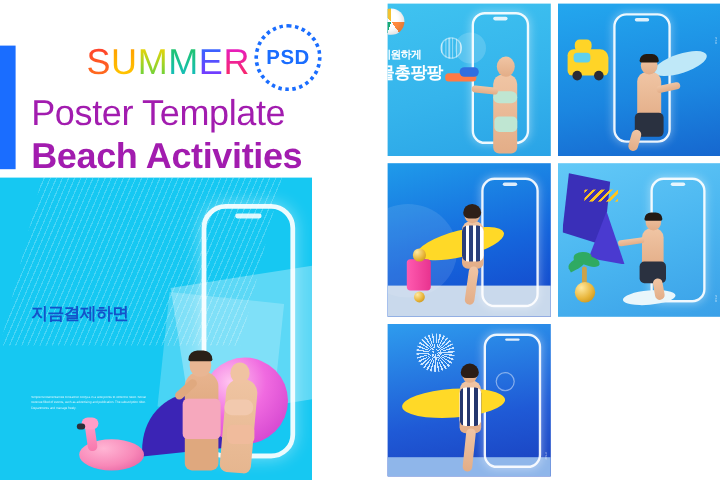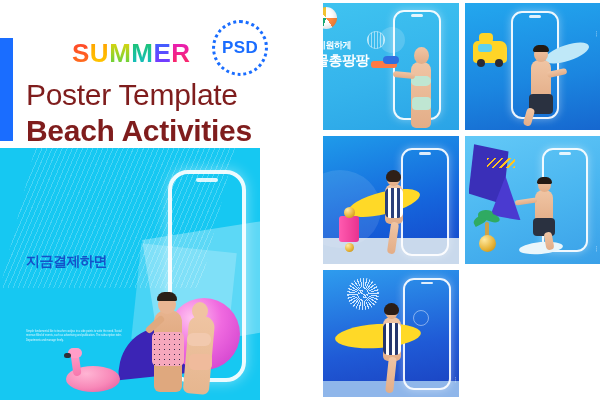--- a/index.html
+++ b/index.html
@@ -11,38 +11,38 @@
   }
   .canvas { position:relative; width:600px; height:400px; background:#ffffff; }
 
   
   .left-col { position:absolute; left:0; top:0; width:319px; height:400px; background:#fff; }
 
   .header { position:relative; width:319px; height:148px; background:#fff; }
   .accent-bar { position:absolute; left:0; top:38px; width:13px; height:103px; background:#1a6dff; }
 
   .summer-row { position:absolute; left:72px; top:36px; width:215px; height:36px; }
-  .summer-word { font-size:26px; font-weight:bold; letter-spacing:0.5px; line-height:34px; white-space:nowrap; }
+  .summer-word { font-size:30px; font-weight:normal; letter-spacing:0.5px; line-height:34px; white-space:nowrap; }
   .summer-word span { display:inline-block; }
   .l0{ background:linear-gradient(180deg,#ff3b2f,#ff7a18); -webkit-background-clip:text; background-clip:text; color:transparent; }
   .l1{ background:linear-gradient(180deg,#ff9a00,#ffd000); -webkit-background-clip:text; background-clip:text; color:transparent; }
   .l2{ background:linear-gradient(180deg,#ffd400,#46d24a); -webkit-background-clip:text; background-clip:text; color:transparent; }
   .l3{ background:linear-gradient(180deg,#22c55e,#11bcd4); -webkit-background-clip:text; background-clip:text; color:transparent; }
   .l4{ background:linear-gradient(180deg,#2b6dff,#8b2bff); -webkit-background-clip:text; background-clip:text; color:transparent; }
   .l5{ background:linear-gradient(180deg,#e21bd0,#ff2b4d); -webkit-background-clip:text; background-clip:text; color:transparent; }
 
   .psd-badge {
     position:absolute; left:212px; top:20px; width:56px; height:56px;
     border-radius:50%; border:3px dotted #1a6dff;
     display:flex; align-items:center; justify-content:center;
   }
   .psd-badge span { font-size:17px; font-weight:bold; color:#1a6dff; letter-spacing:0.4px; }
 
   .title-main, .title-sub {
-    position:absolute; left:26px; color:#7f1d1d; white-space:nowrap;
+    position:absolute; left:26px; color:#a21caf; white-space:nowrap;
   }
   .title-main { top:78px; font-size:30px; font-weight:500; letter-spacing:-0.3px; }
   .title-sub  { top:114px; font-size:30px; font-weight:bold; letter-spacing:-0.3px; }
 
   
   .hero {
     position:absolute; left:0; top:148px; width:260px; height:252px;
     background:#16c8f2; overflow:hidden;
   }
   .hero-stripes {

